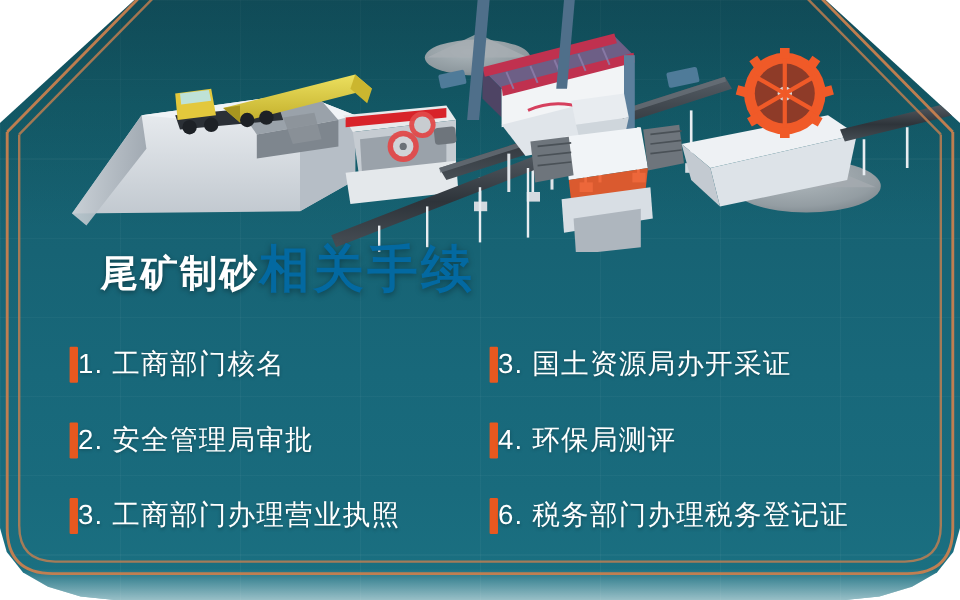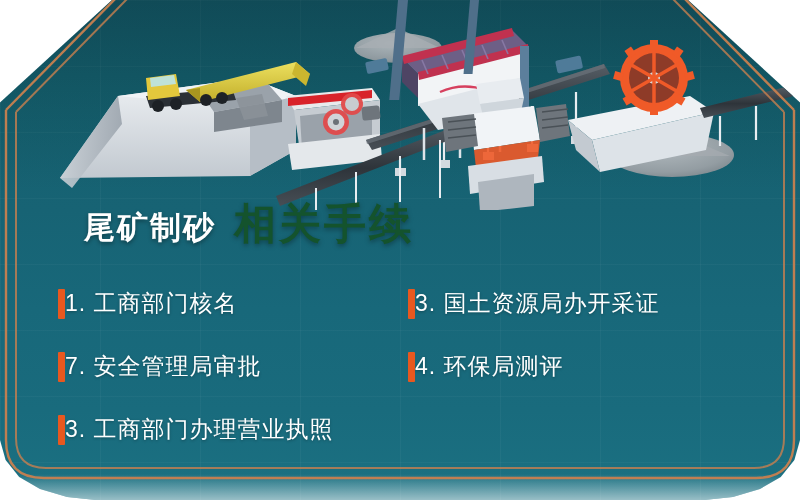--- a/index.html
+++ b/index.html
@@ -123,34 +123,33 @@
     pointer-events: none;
   }
 
   
   .headline {
     position: absolute;
     left: 84px;
     top: 196px;
     display: flex;
     align-items: baseline;
-    gap: 18px;
     white-space: nowrap;
   }
   .headline .hl-white {
     font-size: 31px;
     font-weight: bold;
     color: #ffffff;
     letter-spacing: 2px;
     text-shadow: 0 2px 4px rgba(0,0,0,0.38);
   }
   .headline .hl-orange {
     font-size: 42px;
     font-weight: bold;
-    color: #14532d;
+    color: #0369a1;
     letter-spacing: 3px;
     text-shadow: 0 2px 5px rgba(0,0,0,0.35);
   }
 
   
   .list {
     position: absolute;
     left: 58px;
     top: 272px;
     width: 700px;
@@ -427,25 +426,29 @@
     <div class="list-item">
       <span class="bullet"></span>
       <span class="item-text">1. 工商部门核名</span>
     </div>
     <div class="list-item">
       <span class="bullet"></span>
       <span class="item-text">3. 国土资源局办开采证</span>
     </div>
     <div class="list-item">
       <span class="bullet"></span>
-      <span class="item-text">7. 安全管理局审批</span>
+      <span class="item-text">2. 安全管理局审批</span>
     </div>
     <div class="list-item">
       <span class="bullet"></span>
       <span class="item-text">4. 环保局测评</span>
     </div>
     <div class="list-item">
       <span class="bullet"></span>
       <span class="item-text">3. 工商部门办理营业执照</span>
     </div>
+    <div class="list-item">
+      <span class="bullet"></span>
+      <span class="item-text">6. 税务部门办理税务登记证</span>
+    </div>
   </div>
 
 </div>
 
 </body></html>

